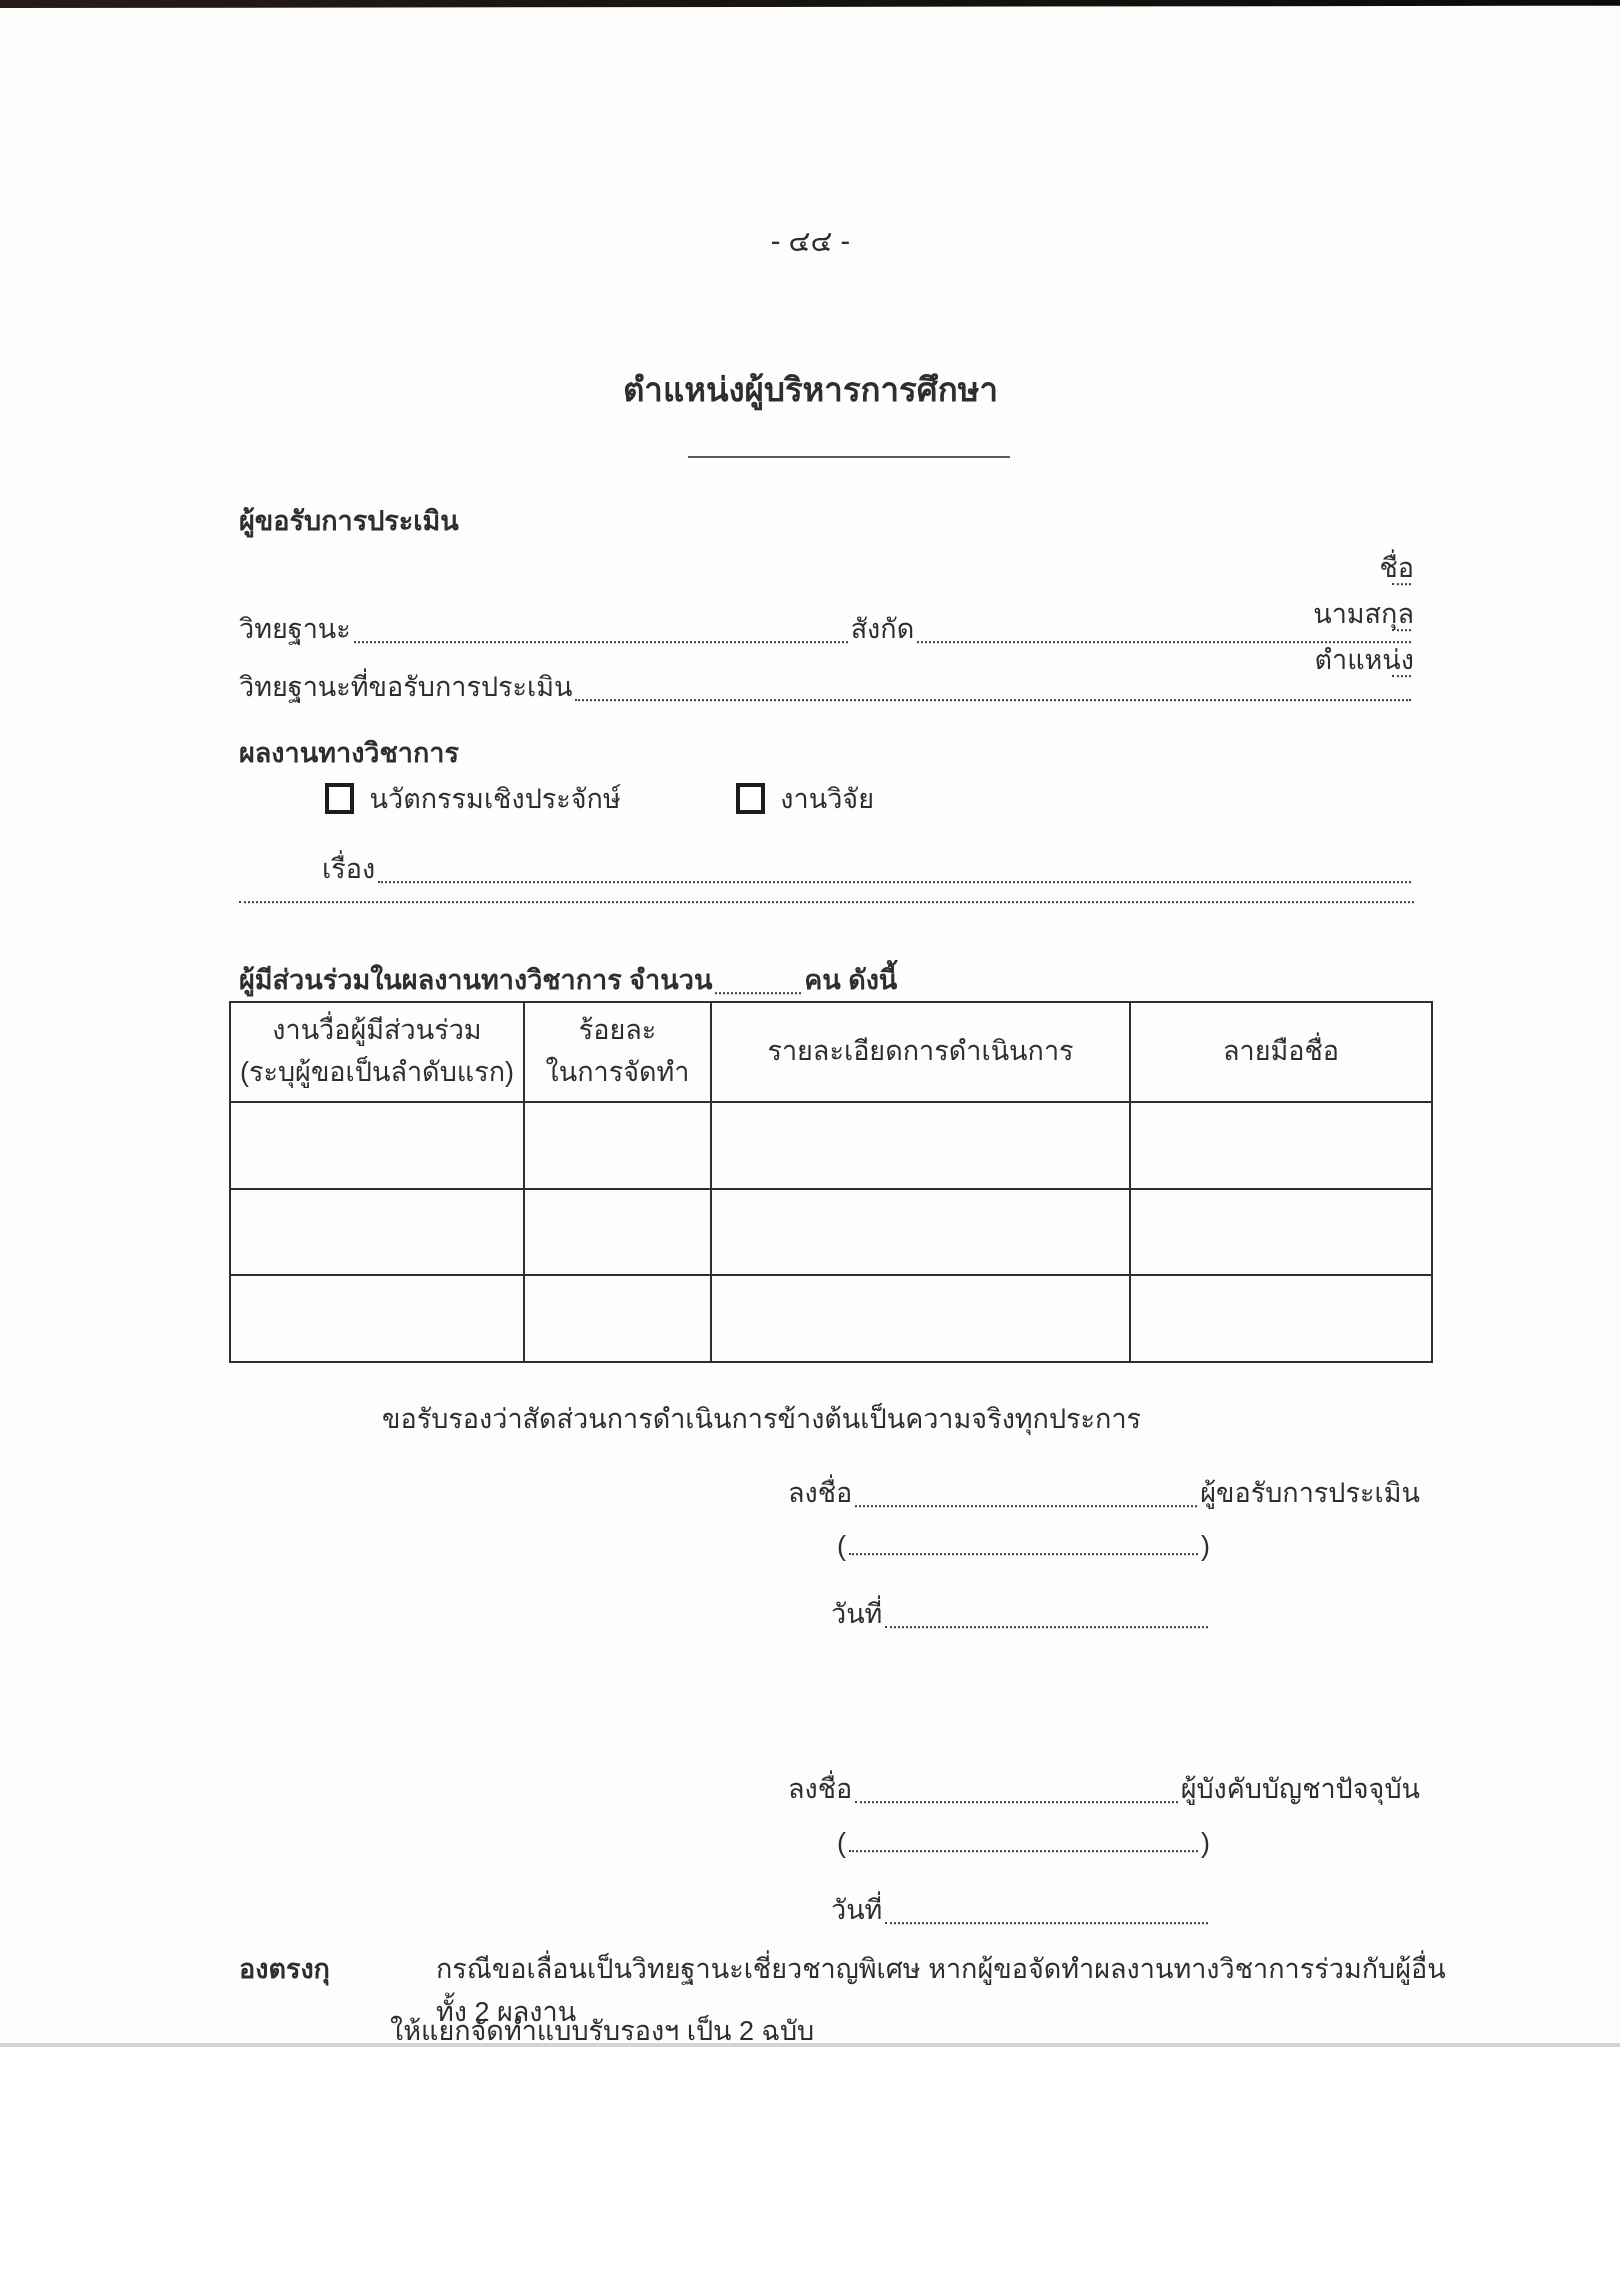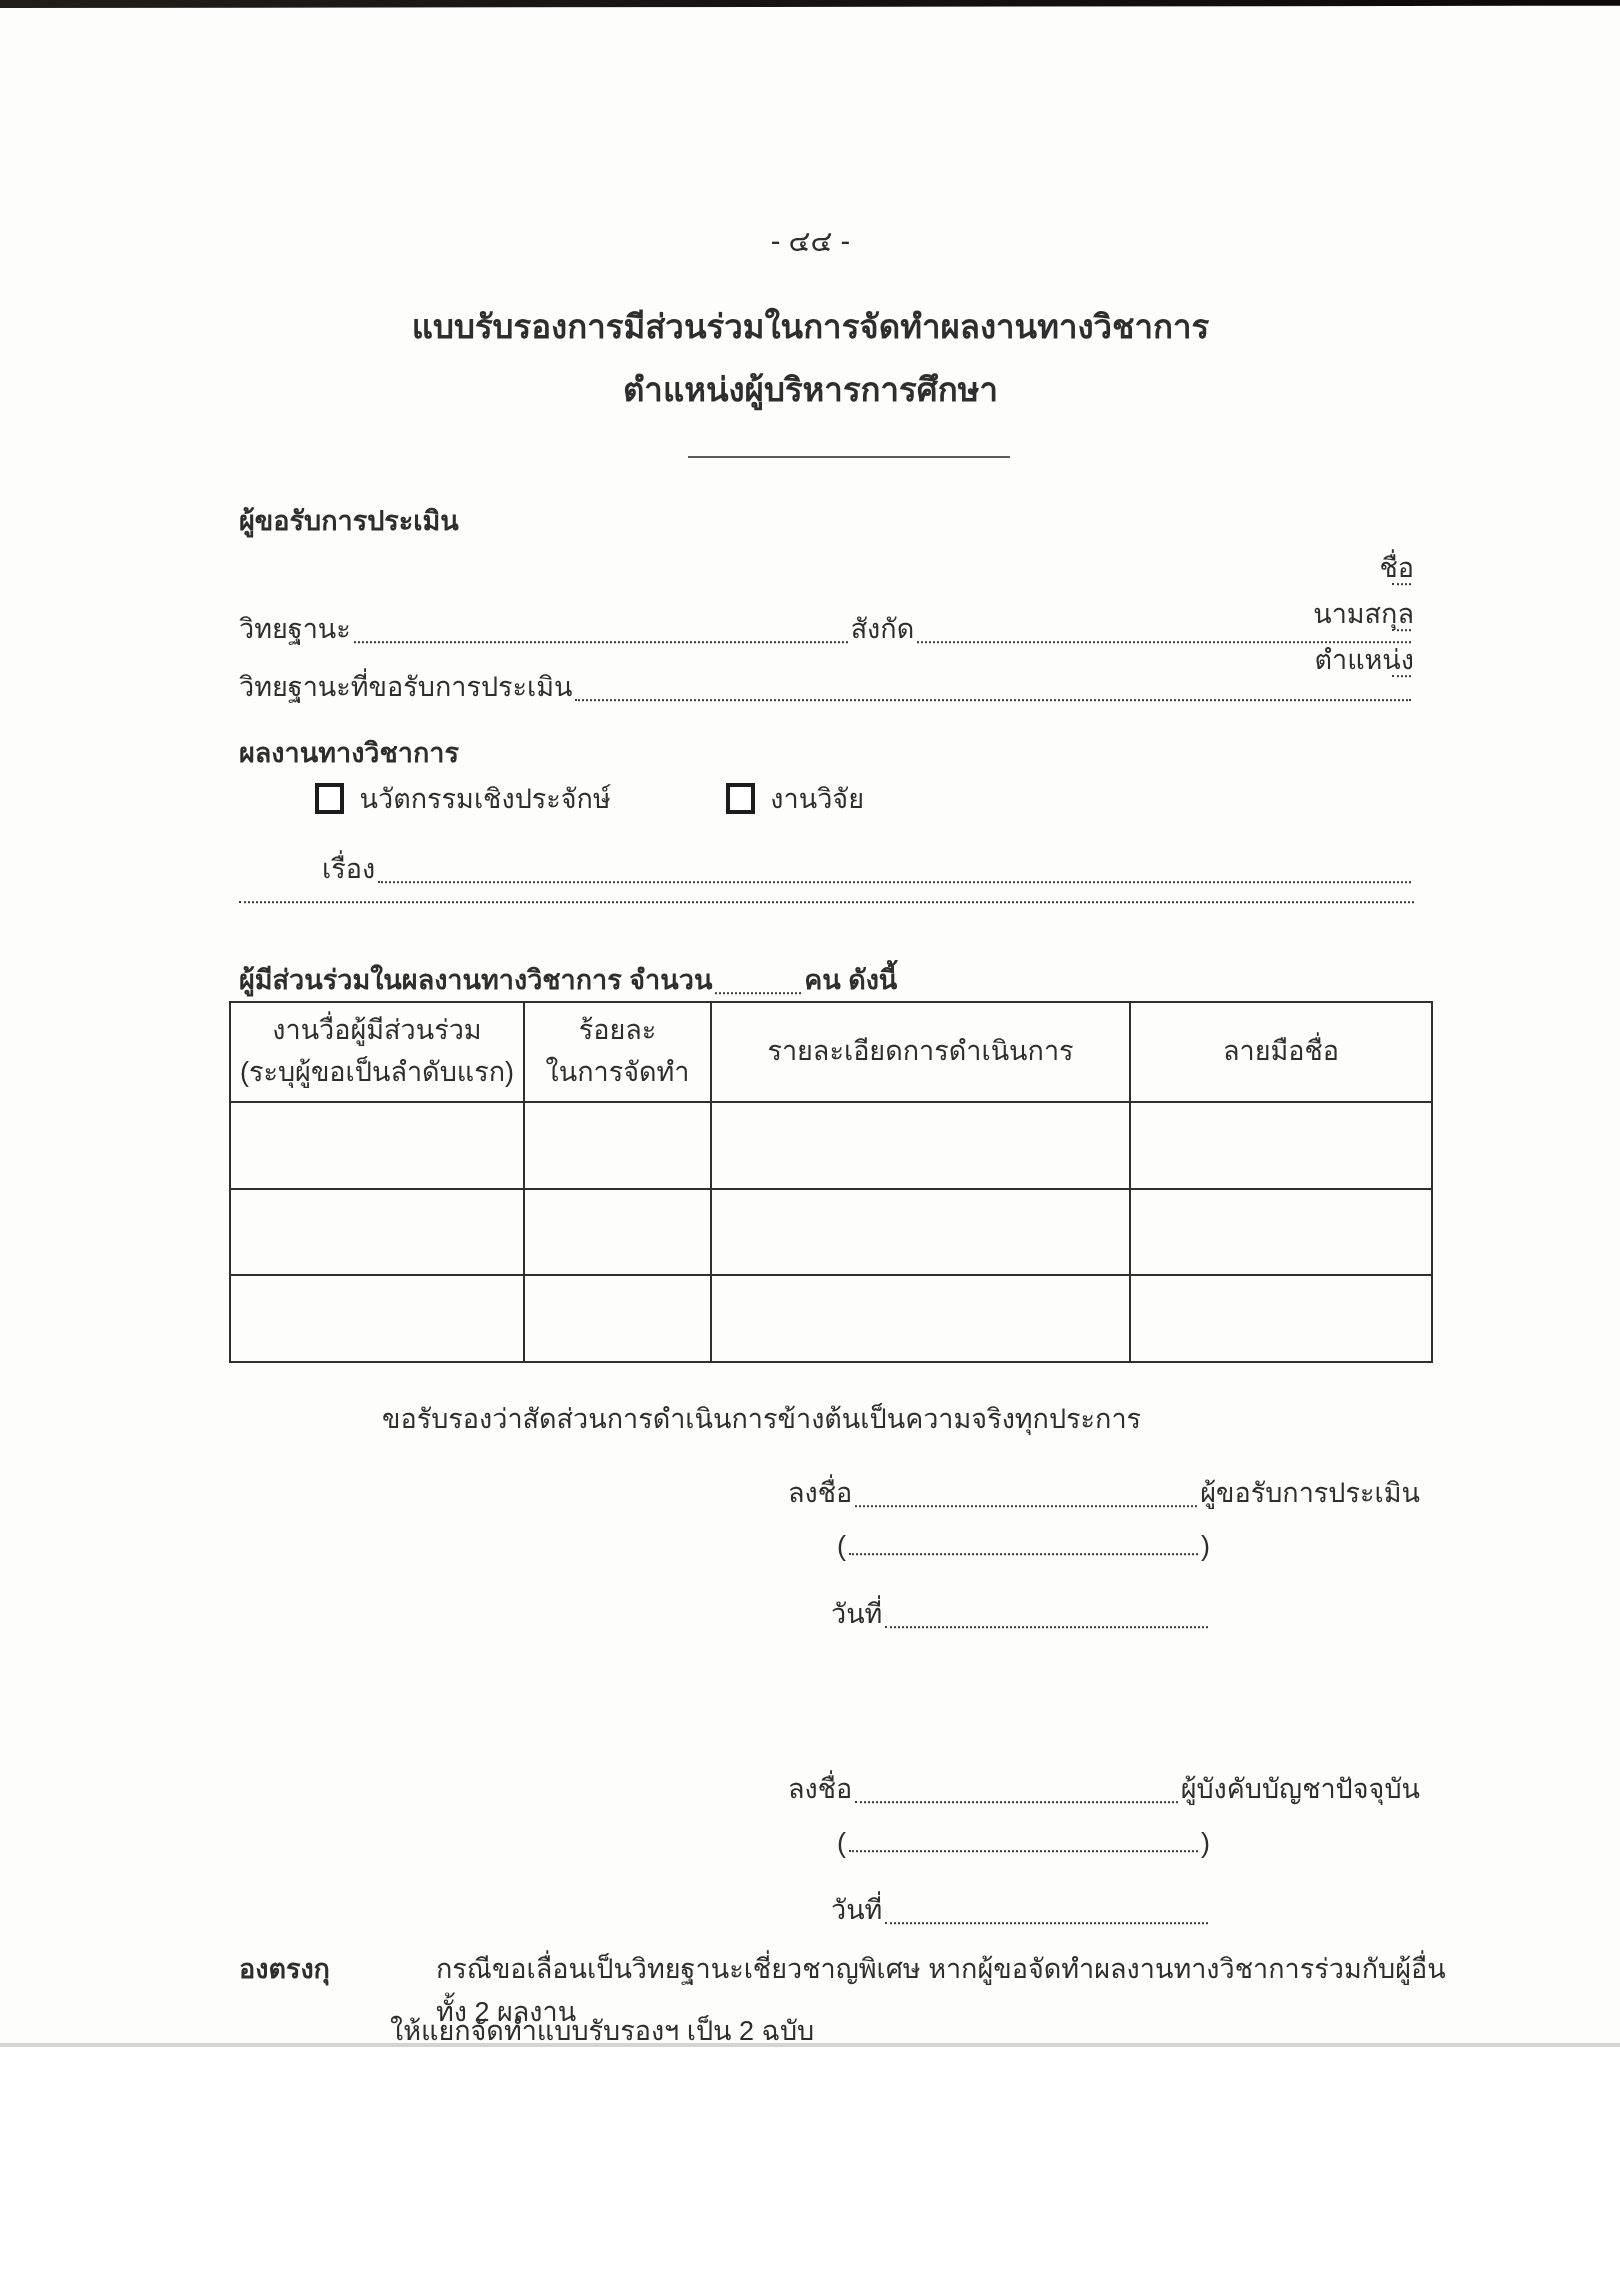--- a/index.html
+++ b/index.html
@@ -81,21 +81,20 @@
 </style>
 </head>
 <body>
 
 <div class="page">
 
   <div class="scan-top"></div>
 
   <div class="abs centered t30" style="top:218px;">- ๔๔ -</div>
 
-  <div class="abs centered t34 bold" style="top:300px;">แบบรับรองการมีส่วนร่วมในการจัดทำผลงานทางวิชาการ</div>
   <div class="abs centered t34 bold" style="top:363px;">ตำแหน่งผู้บริหารการศึกษา</div>
   <div class="abs divider" style="top:456px; left:688px; width:322px;"></div>
 
   <div class="abs t28 bold" style="top:499px; left:239px;">ผู้ขอรับการประเมิน</div>
 
   <div class="abs row t28" style="top:546px; left:239px; width:1175px;flex-direction:column;">
     <span class="lbl">ชื่อ</span>
     <span class="dots" style="flex-grow:27;"></span>
     <span class="lbl">นามสกุล</span>
     <span class="dots" style="flex-grow:22;"></span>
@@ -110,21 +109,21 @@
     <span class="dots" style="flex-grow:48;"></span>
   </div>
 
   <div class="abs row t28" style="top:665px; left:239px; width:1175px;">
     <span class="lbl">วิทยฐานะที่ขอรับการประเมิน</span>
     <span class="dots"></span>
   </div>
 
   <div class="abs t28 bold" style="top:731px; left:239px;">ผลงานทางวิชาการ</div>
 
-  <div class="abs row t28" style="top:777px; left:280px; width:878px; align-items:center;padding-left:35px;">
+  <div class="abs row t28" style="top:777px; left:290px; width:878px; align-items:center;padding-left:35px;">
     <span class="checkbox"></span>
     <span class="lbl">นวัตกรรมเชิงประจักษ์</span>
     <span style="width:115px;"></span>
     <span class="checkbox"></span>
     <span class="lbl">งานวิจัย</span>
   </div>
 
   <div class="abs row t28" style="top:847px; left:322px; width:1092px;">
     <span class="lbl">เรื่อง</span>
     <span class="dots"></span>

